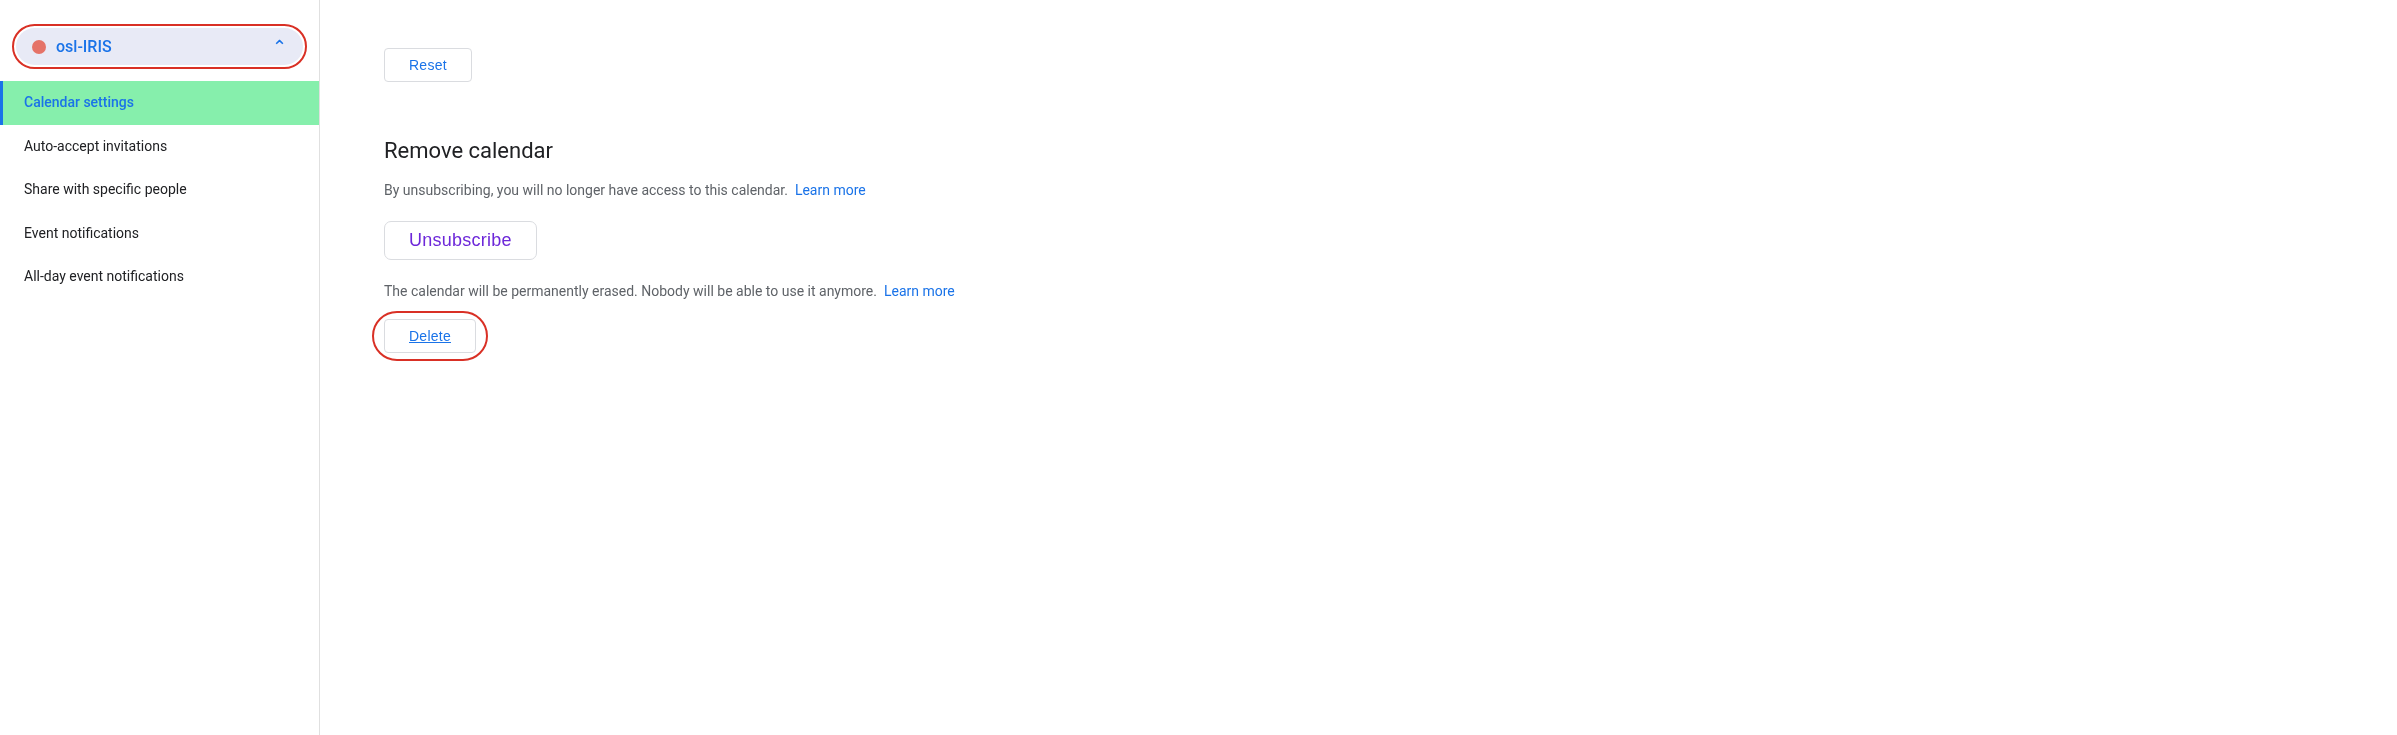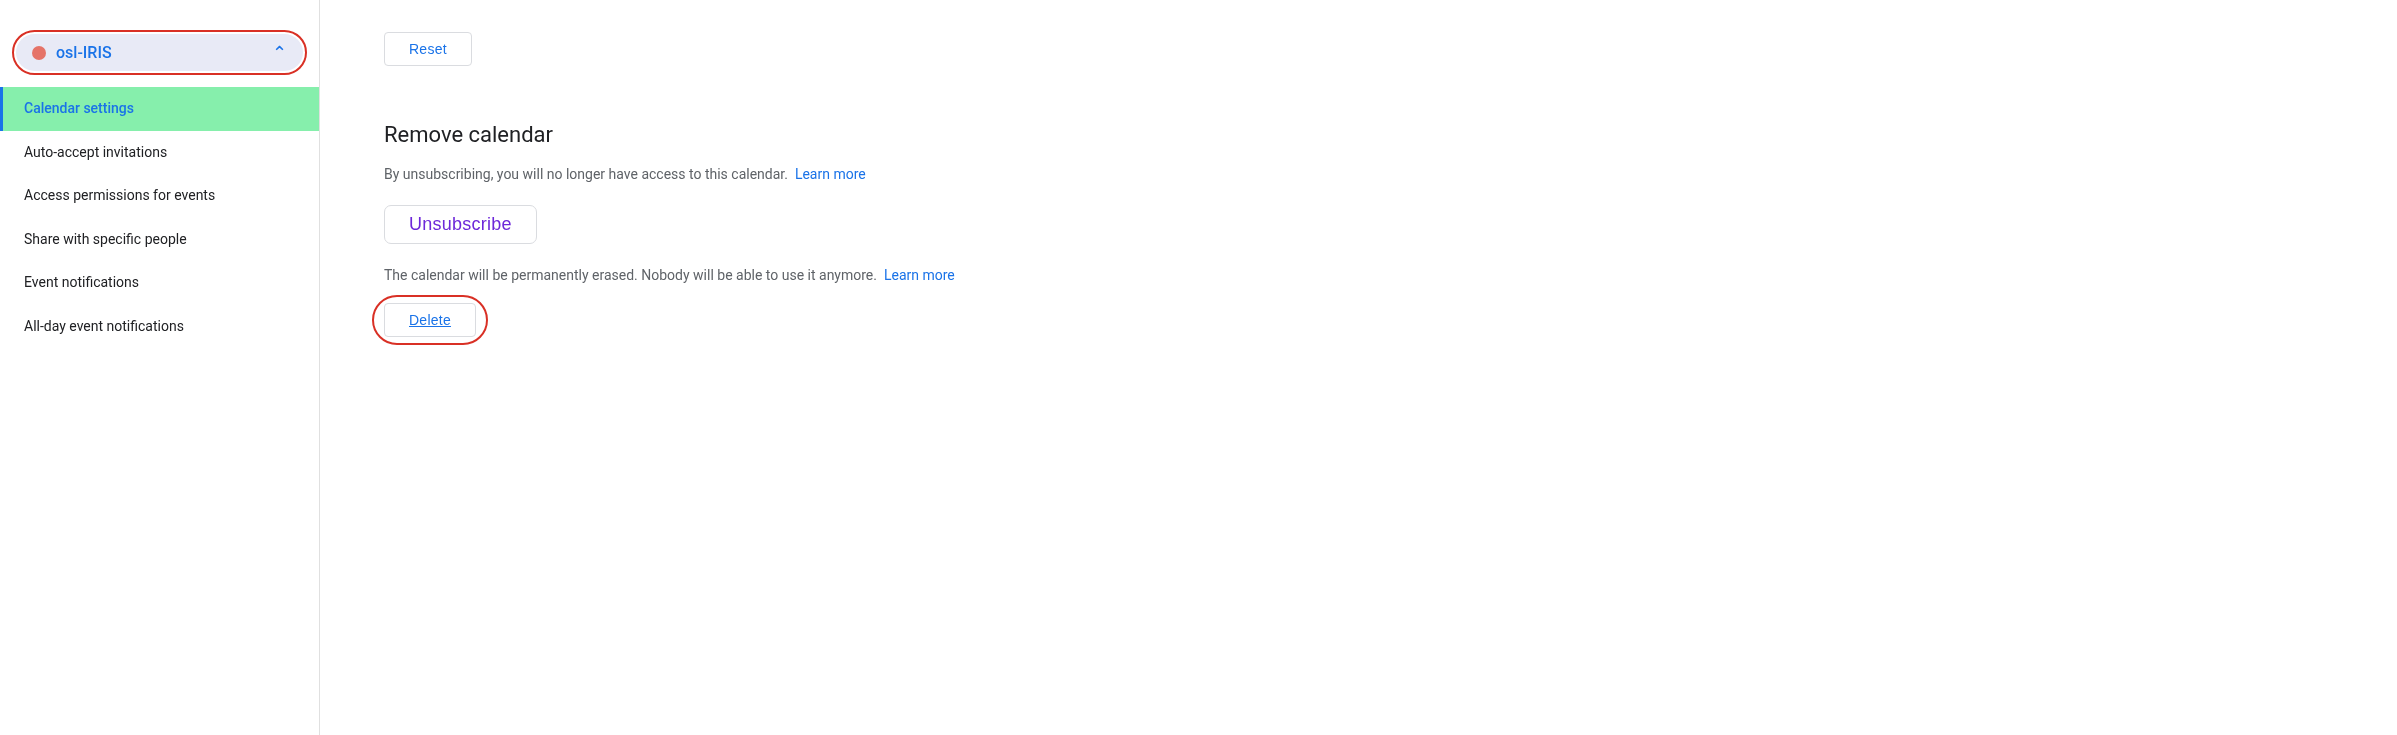--- a/index.html
+++ b/index.html
@@ -13,21 +13,21 @@
       background: #fff;
       color: #202124;
       font-size: 14px;
       display: flex;
       min-height: 735px;
     }
 
     .sidebar {
       width: 320px;
       min-width: 320px;
-      padding: 26px 0;
+      padding: 20px 0;
       border-right: 1px solid #e0e0e0;
       background: #fff;
     }
 
     .calendar-chip {
       display: flex;
       align-items: center;
       background: #e8eaf6;
       border-radius: 24px;
       margin: 8px 16px 16px 16px;
@@ -84,21 +84,21 @@
     .sidebar-nav li.active {
       color: #1a73e8;
       font-weight: 500;
       border-left: 3px solid #1a73e8;
       padding-left: 21px;
       background: #86efac;
     }
 
     .main-content {
       flex: 1;
-      padding: 32px 64px;
+      padding: 48px 64px;
       background: #fff;
       position: relative;
     }
 
     .reset-btn {
       display: inline-block;
       border: 1px solid #dadce0;
       border-radius: 4px;
       padding: 8px 24px;
       font-size: 14px;
@@ -199,23 +199,20 @@
   </div>
 
   <ul class="sidebar-nav">
     <li class="active">
       <span>Calendar settings</span>
     </li>
     <li>
       <span>Auto-accept invitations</span>
     </li>
     <li>
-      <span>Access permissions for events</span>
-    </li>
-    <li>
       <span>Share with specific people</span>
     </li>
     <li>
       <span>Event notifications</span>
     </li>
     <li>
       <span>All-day event notifications</span>
     </li>
   </ul>
 </div>

